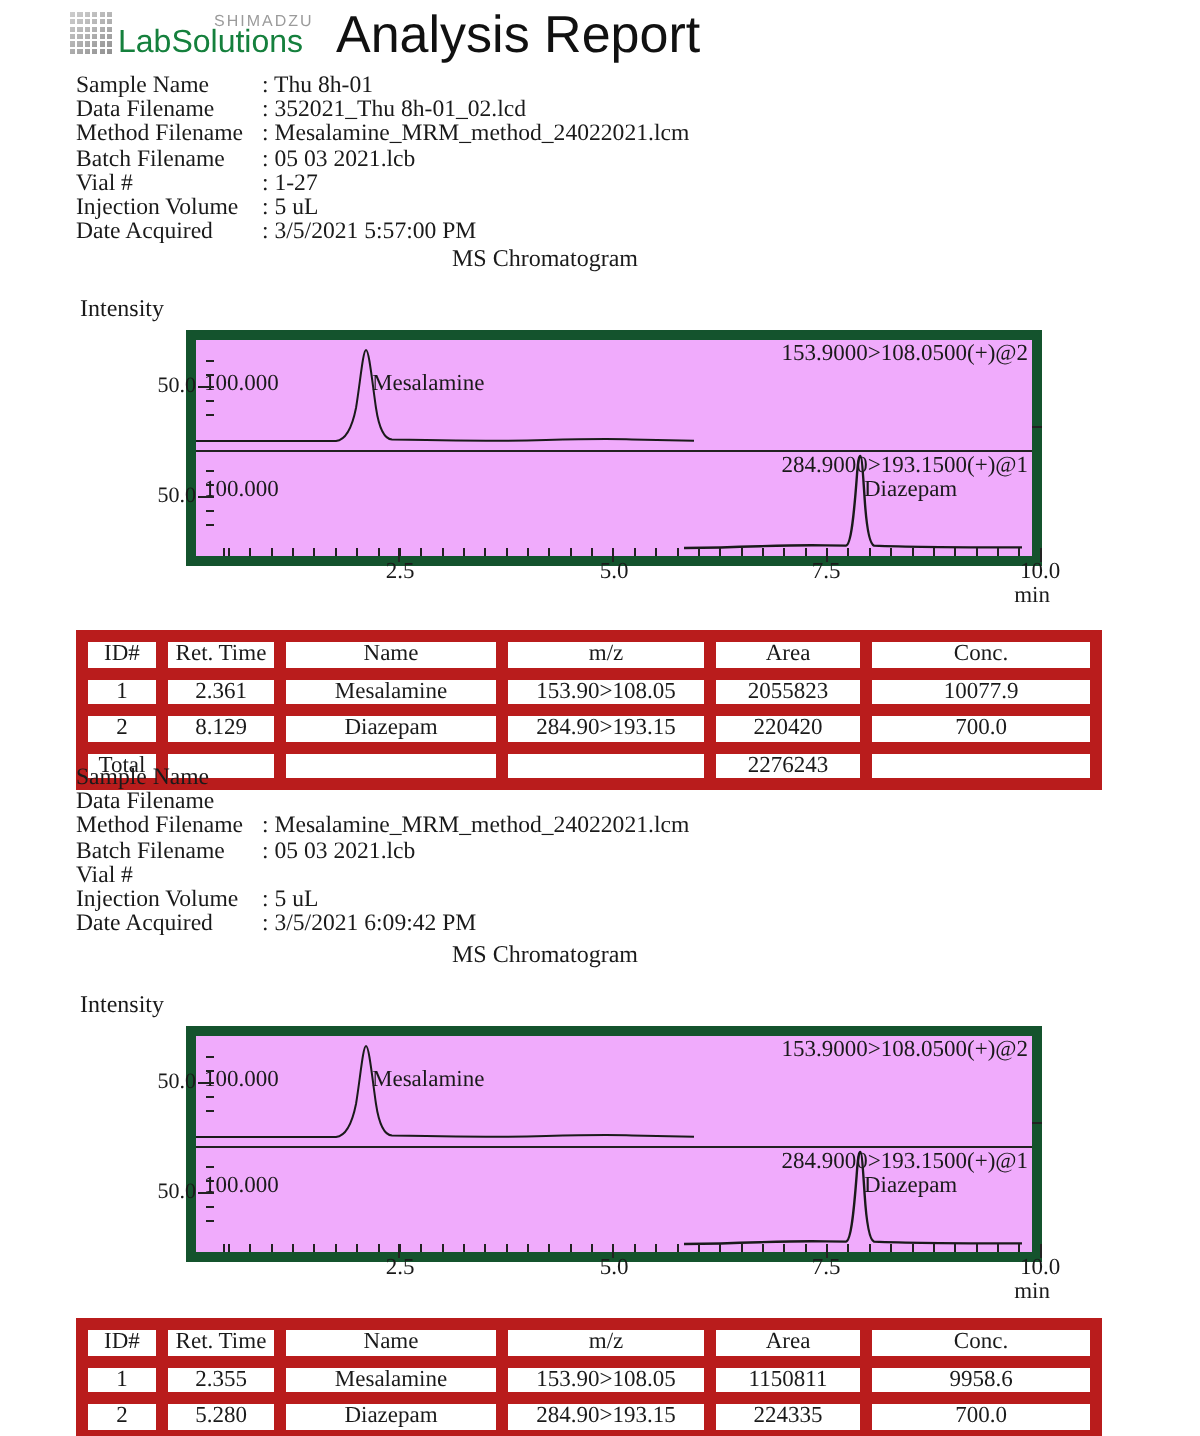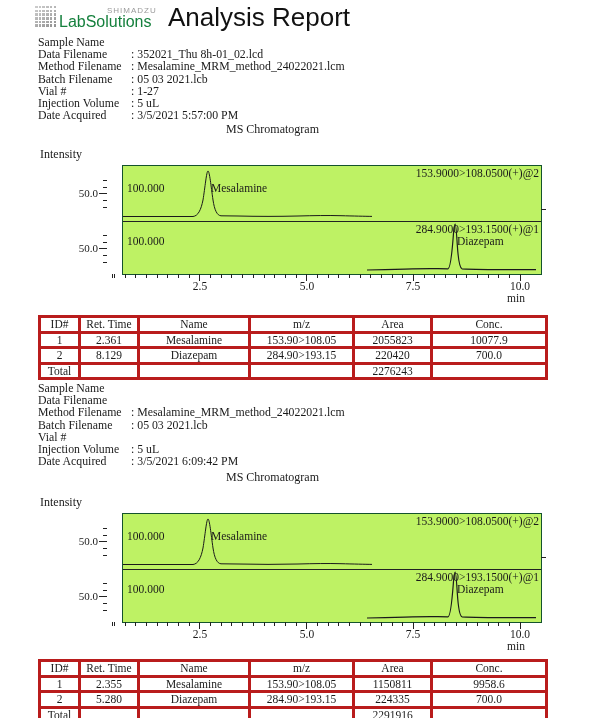--- a/index.html
+++ b/index.html
@@ -22,21 +22,21 @@
   
   .info-block{left:38px;width:400px;font-size:11.8px;line-height:12.2px;}
   .info-row{display:flex;}
   .info-label{width:93px;flex:none;}
   .info-value{flex:1;white-space:nowrap;}
 
   .section-title{left:0;width:545px;text-align:center;font-size:12px;}
 
   
   .intensity-label{font-size:12px;}
-  .plot{left:122px;width:418px;border:1px solid #14532d;background:#bef264;}
+  .plot{left:93px;width:418px;border:5px solid #14532d;background:#f0abfc;}
   .panel{position:absolute;left:0;width:418px;overflow:visible;}
   .panel-divider{position:absolute;left:0;width:418px;height:1px;background:#222;}
   .channel-label{position:absolute;right:2px;top:1px;font-size:11.5px;white-space:nowrap;}
   .scale-label{position:absolute;left:4px;font-size:11.5px;}
   .peak-label{position:absolute;font-size:11.5px;white-space:nowrap;}
   .trace{position:absolute;left:0;top:0;width:418px;}
   .ytickset{position:absolute;width:8px;}
   .ytick{position:absolute;right:0;height:1px;background:#222;}
   .ytick.minor{width:4px;}
   .ytick.major{width:8px;}
@@ -45,37 +45,38 @@
   .xtickstrip{position:absolute;left:107px;width:419px;height:4px;
     background-image:repeating-linear-gradient(to right,#222 0 1px,transparent 1px 10.68px);
     background-position-x:7px;}
   .xtick-major{position:absolute;top:0;width:1px;height:7px;background:#222;}
   .xtick-label{position:absolute;width:40px;text-align:center;font-size:11.5px;}
   .x-unit{position:absolute;width:40px;text-align:right;font-size:11.5px;}
 
   
   .results-table{left:38px;border-collapse:collapse;table-layout:fixed;width:507px;
     font-size:11.5px;}
-  .results-table td{border:3px solid #b91c1c;text-align:center;padding:0;height:12.5px;
+  .results-table td{border:6px solid #b91c1c;text-align:center;padding:0;height:12.5px;
     overflow:hidden;white-space:nowrap;}
   .results-table{border:2px solid #222;}
 </style>
 </head>
 <body>
 
 <div id="page">
 
   <div class="abs" id="logo-grid"></div>
   <div class="abs" id="brand-top">SHIMADZU</div>
   <div class="abs" id="brand-bottom">LabSolutions</div>
   <div class="abs" id="page-title">Analysis Report</div>
 
   <div class="abs info-block" style="top:36px;">
     <div class="info-row">
         <span class="info-label">Sample Name</span>
+        <span class="info-value">: Thu 8h-01</span>
       </div>
     <div class="info-row">
         <span class="info-label">Data Filename</span>
         <span class="info-value">: 352021_Thu 8h-01_02.lcd</span>
       </div>
     <div class="info-row">
         <span class="info-label">Method Filename</span>
         <span class="info-value">: Mesalamine_MRM_method_24022021.lcm</span>
       </div>
     <div class="info-row">

